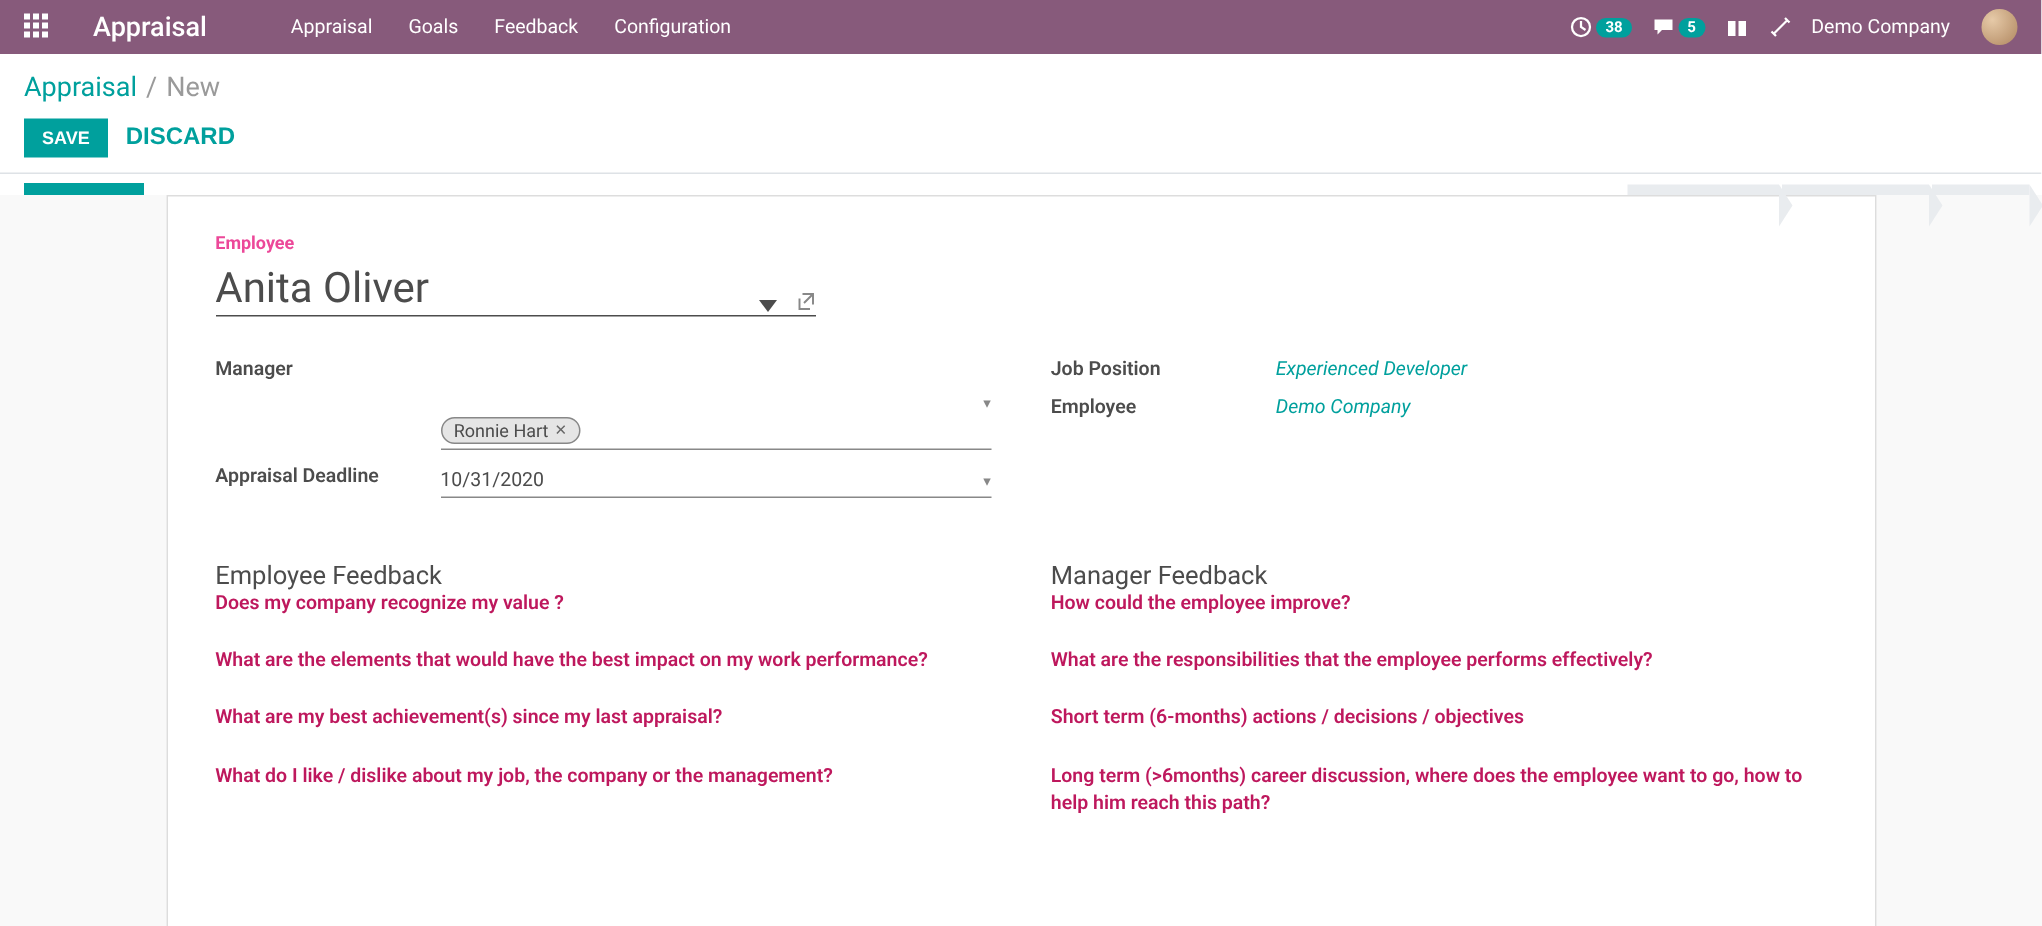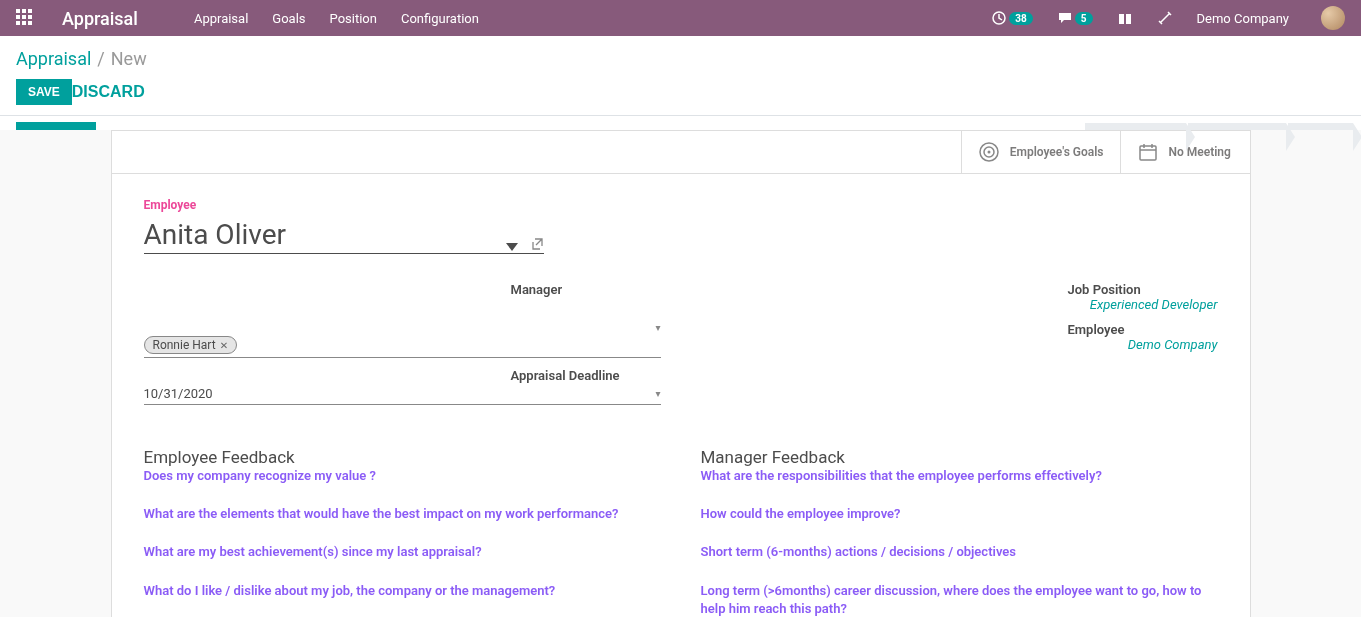--- a/index.html
+++ b/index.html
@@ -5,32 +5,32 @@
 * { box-sizing: border-box; margin: 0; padding: 0; }
 body { font-family: -apple-system, BlinkMacSystemFont, "Segoe UI", Roboto, "Helvetica Neue", sans-serif; font-size: 13px; color: #4c4c4c; background: #fff; width: 1361px; height: 617px; overflow: hidden; position: relative; }
 
 
 .navbar { background: #875A7B; height: 36px; display: flex; align-items: center; padding: 0 16px; color: #fff; }
 .navbar .apps-icon { width: 18px; height: 18px; display: grid; grid-template-columns: repeat(3, 4px); grid-template-rows: repeat(3, 4px); gap: 2px; margin-right: 28px; cursor: pointer; }
 .navbar .apps-icon span { background: #fff; width: 4px; height: 4px; }
 .navbar .brand { font-size: 18px; font-weight: 500; margin-right: 56px; }
 .navbar .menu { display: flex; gap: 24px; }
 .navbar .menu-item { font-size: 13px; cursor: pointer; text-decoration: none; color: #fff; }
-.navbar .right { margin-left: auto; display: flex; align-items: center; gap: 24px; }
+.navbar .right { margin-left: auto; display: flex; align-items: center; gap: 13px; }
 .navbar .icon-btn { position: relative; cursor: pointer; display: flex; align-items: center; }
 .navbar .badge { background: #00a09d; color: #fff; font-size: 10px; font-weight: bold; border-radius: 9px; padding: 1px 6px; margin-left: 2px; }
 .navbar .avatar { width: 24px; height: 24px; border-radius: 50%; background: radial-gradient(circle at 30% 30%, #e6caa8, #b08760); margin-left: 8px; }
 
 
 .control-panel { border-bottom: 1px solid #dee2e6; padding: 12px 16px 10px; }
 .breadcrumb { display: flex; align-items: center; gap: 6px; font-size: 18px; margin-bottom: 10px; }
 .breadcrumb .root { color: #00a09d; cursor: pointer; }
 .breadcrumb .sep { color: #9a9a9a; }
 .breadcrumb .current { color: #9a9a9a; }
-.cp-buttons { display: flex; align-items: center; }
+.cp-buttons { display: flex; gap: 12px; align-items: center; }
 .btn-primary { background: #00a09d; color: #fff; border: none; padding: 6px 12px; font-weight: bold; font-size: 12px; cursor: pointer; text-transform: uppercase; }
 .btn-link { color: #00a09d; background: none; border: none; font-weight: bold; font-size: 16px; cursor: pointer; text-transform: uppercase; }
 
 
 .statusbar-row { display: flex; justify-content: space-between; align-items: center; border-bottom: 1px solid #dee2e6; padding: 6px 8px 6px 16px; }
 .confirm-btn { background: #00a09d; color: #fff; border: none; padding: 6px 12px; font-weight: bold; font-size: 12px; cursor: pointer; text-transform: uppercase; }
 .statusbar-steps { display: flex; }
 .step { position: relative; background: #e9ecef; color: #6c757d; padding: 6px 18px; font-size: 11px; font-weight: 600; cursor: pointer; margin-left: 2px; }
 .step.active { background: #e9ecef; color: #875A7B; }
 .step::after { content: ''; position: absolute; right: -9px; top: 0; width: 0; height: 0; border-top: 14px solid transparent; border-bottom: 14px solid transparent; border-left: 9px solid #e9ecef; z-index: 1; }
@@ -45,30 +45,30 @@
 .stat-button .stat-text { font-size: 12px; font-weight: 600; line-height: 1.2; }
 
 .form-body { padding: 24px 32px; }
 .field-label-small { font-size: 12px; font-weight: bold; color: #ec4899; margin-bottom: 6px; }
 .employee-field { display: flex; align-items: flex-end; gap: 12px; border-bottom: 1px solid #4c4c4c; width: 400px; padding-bottom: 2px; margin-bottom: 28px; }
 .employee-name { font-size: 28px; font-weight: 400; flex: 1; }
 .caret-down { width:0; height:0; border-left:6px solid transparent; border-right:6px solid transparent; border-top:8px solid #4c4c4c; cursor:pointer; }
 .ext-link { cursor: pointer; color: #7c7b7b; }
 
 .two-col { display: grid; grid-template-columns: 1fr 1fr; gap: 40px; }
-.field-row { display: flex; align-items: flex-end; margin-bottom: 10px; flex-direction: column; }
+.field-row { display: flex; align-items: flex-start; margin-bottom: 10px; }
 .field-row .label { width: 150px; font-weight: 600; font-size: 13px; color: #4c4c4c; }
 .field-row .value { flex: 1; }
 .tag { display: inline-flex; align-items: center; border: 1px solid #888; border-radius: 10px; padding: 1px 8px; font-size: 12px; background: #e5e5e5; gap: 4px; margin-top: 36px; }
 .tag .x { cursor: pointer; color: #666; font-size: 10px; }
 .input-underline { border: none; border-bottom: 1px solid #888; width: 100%; font-size: 13px; padding: 3px 0; display: flex; justify-content: space-between; align-items: center; }
 .link-value { color: #00a09d; cursor: pointer; font-style: italic; }
 
 .section-title { font-size: 17px; color: #4c4c4c; margin-top: 32px; margin-bottom: 0; }
-.feedback-q { color: #8b5cf6; font-weight: 600; font-size: 13px; margin-bottom: 20px; line-height: 1.4; }
+.feedback-q { color: #be185d; font-weight: 600; font-size: 13px; margin-bottom: 20px; line-height: 1.4; }
 
 
 svg { display: block; }
 </style>
 </head>
 <body>
 
 <div class="navbar">
   <div class="apps-icon">
     <span></span>
@@ -78,21 +78,21 @@
       <span></span>
       <span></span>
       <span></span>
       <span></span>
       <span></span>
   </div>
   <div class="brand">Appraisal</div>
   <div class="menu">
     <a class="menu-item">Appraisal</a>
     <a class="menu-item">Goals</a>
-    <a class="menu-item">Position</a>
+    <a class="menu-item">Feedback</a>
     <a class="menu-item">Configuration</a>
   </div>
   <div class="right">
     <div class="icon-btn">
       <svg width="16" height="16" viewBox="0 0 16 16">
           <circle cx="8" cy="8" r="6" fill="none" stroke="#fff" stroke-width="1.5"></circle>
           <path d="M8 4 v4 l3 2" stroke="#fff" stroke-width="1.5" fill="none"></path>
         </svg>
       <span class="badge">38</span>
     </div>
@@ -135,43 +135,20 @@
   <button class="confirm-btn">CONFIRM</button>
   <div class="statusbar-steps">
     <div class="step active">TO CONFIRM</div>
     <div class="step">CONFIRMED</div>
     <div class="step">DONE</div>
   </div>
 </div>
 
 <div class="page-area">
   <div class="sheet">
-    <div class="btn-box">
-      <div class="stat-button">
-        <span class="stat-icon">
-          <svg width="22" height="22" viewBox="0 0 22 22">
-              <circle cx="11" cy="11" r="9" fill="none" stroke="#888" stroke-width="1.5"></circle>
-              <circle cx="11" cy="11" r="5" fill="none" stroke="#888" stroke-width="1.5"></circle>
-              <circle cx="11" cy="11" r="1.5" fill="#888"></circle>
-            </svg>
-        </span>
-        <span class="stat-text">Employee's Goals</span>
-      </div>
-      <div class="stat-button">
-        <span class="stat-icon">
-          <svg width="22" height="22" viewBox="0 0 22 22">
-              <rect x="3" y="5" width="16" height="14" rx="1" fill="none" stroke="#888" stroke-width="1.5"></rect>
-              <line x1="3" y1="9" x2="19" y2="9" stroke="#888" stroke-width="1.5"></line>
-              <line x1="7" y1="3" x2="7" y2="7" stroke="#888" stroke-width="1.5"></line>
-              <line x1="15" y1="3" x2="15" y2="7" stroke="#888" stroke-width="1.5"></line>
-            </svg>
-        </span>
-        <span class="stat-text">No Meeting</span>
-      </div>
-    </div>
 
     <div class="form-body">
       <div class="field-label-small">Employee</div>
       <div class="employee-field">
         <span class="employee-name">Anita Oliver</span>
         <span class="caret-down"></span>
         <span class="ext-link">
           <svg width="14" height="14" viewBox="0 0 14 14">
               <path d="M5 2 h7 v7 M12 2 L6 8 M3 5 v7 h7" fill="none" stroke="#888" stroke-width="1.3"></path>
             </svg>
@@ -213,21 +190,21 @@
       <div class="two-col">
         <div>
           <div class="section-title">Employee Feedback</div>
           <div class="feedback-q">Does my company recognize my value ?</div>
           <div class="feedback-q">What are the elements that would have the best impact on my work performance?</div>
           <div class="feedback-q">What are my best achievement(s) since my last appraisal?</div>
           <div class="feedback-q">What do I like / dislike about my job, the company or the management?</div>
         </div>
         <div>
           <div class="section-title">Manager Feedback</div>
+          <div class="feedback-q">How could the employee improve?</div>
           <div class="feedback-q">What are the responsibilities that the employee performs effectively?</div>
-          <div class="feedback-q">How could the employee improve?</div>
           <div class="feedback-q">Short term (6-months) actions / decisions / objectives</div>
           <div class="feedback-q">Long term (&gt;6months) career discussion, where does the employee want to go, how to help him reach this path?</div>
         </div>
       </div>
     </div>
   </div>
 </div>
 
 </body></html>

